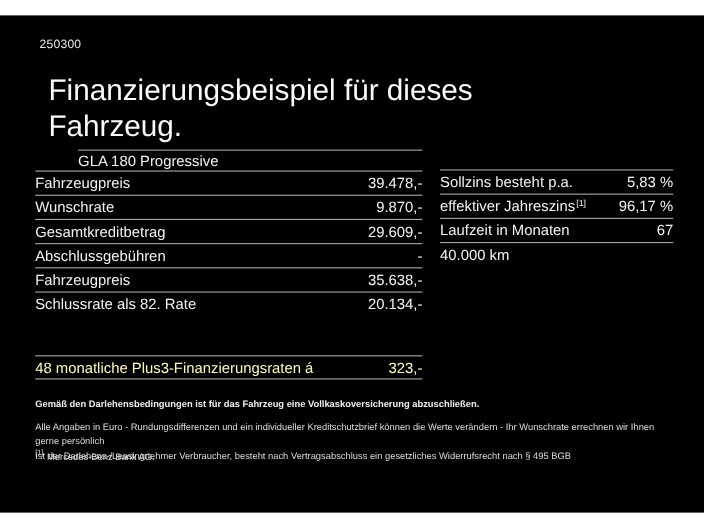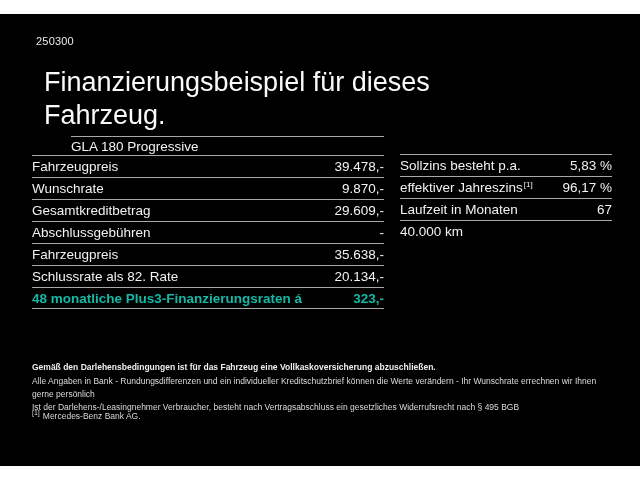--- a/index.html
+++ b/index.html
@@ -24,29 +24,29 @@
   .table{position:absolute;}
   .tbl-left{left:32px;top:122px;width:352px;}
   .tbl-right{left:400px;top:140px;width:212px;}
   .row{
     display:flex;align-items:center;justify-content:space-between;
     border-top:1px solid #a8a8a8;
     height:22px;box-sizing:border-box;
     font-size:13.5px;color:#f2f2f2;
   }
   .row.model{height:19px;font-size:13.5px;margin-left:39px;}
-  .row.total{font-weight:700;border-bottom:1px solid #a8a8a8;color:#14b8a6;}
+  .row.total{font-weight:400;border-bottom:1px solid #a8a8a8;color:#fef9c3;margin-top:36px;}
   .row .lbl{white-space:nowrap;}
   .row .val{white-space:nowrap;text-align:center;}
   .sup{font-size:8px;vertical-align:super;line-height:0;margin-left:1px;}
   .fineprint{
     position:absolute;left:32px;top:347px;width:565px;
     font-size:8.5px;line-height:13px;color:#dcdcdc;
   }
-  .fineprint .fp-bold{font-weight:700;color:#efefef;margin-bottom:1px;}
+  .fineprint .fp-bold{font-weight:700;color:#efefef;margin-bottom:8px;}
   .footnote{
     position:absolute;left:32px;top:395px;
     font-size:8.5px;color:#d8d8d8;
   }
   .footnote .fn-marker{font-size:7px;vertical-align:super;margin-right:3px;}
 </style>
 </head>
 <body>
 
 <div class="slide">
@@ -102,21 +102,21 @@
       <span class="lbl">Laufzeit in Monaten</span>
       <span class="val">67</span>
     </div>
     <div class="row">
       <span class="val">40.000 km</span>
     </div>
   </div>
 
   <div class="fineprint">
     <div class="fp-bold">Gemäß den Darlehensbedingungen ist für das Fahrzeug eine Vollkaskoversicherung abzuschließen.</div>
-    <div>Alle Angaben in Bank - Rundungsdifferenzen und ein individueller Kreditschutzbrief können die Werte verändern - Ihr Wunschrate errechnen wir Ihnen gerne persönlich</div>
+    <div>Alle Angaben in Euro - Rundungsdifferenzen und ein individueller Kreditschutzbrief können die Werte verändern - Ihr Wunschrate errechnen wir Ihnen gerne persönlich</div>
     <div>Ist der Darlehens-/Leasingnehmer Verbraucher, besteht nach Vertragsabschluss ein gesetzliches Widerrufsrecht nach § 495 BGB</div>
   </div>
 
   <div class="footnote">
     <span class="fn-marker">[1]</span><span>Mercedes-Benz Bank AG.</span>
   </div>
 
 </div>
 
 </body></html>

